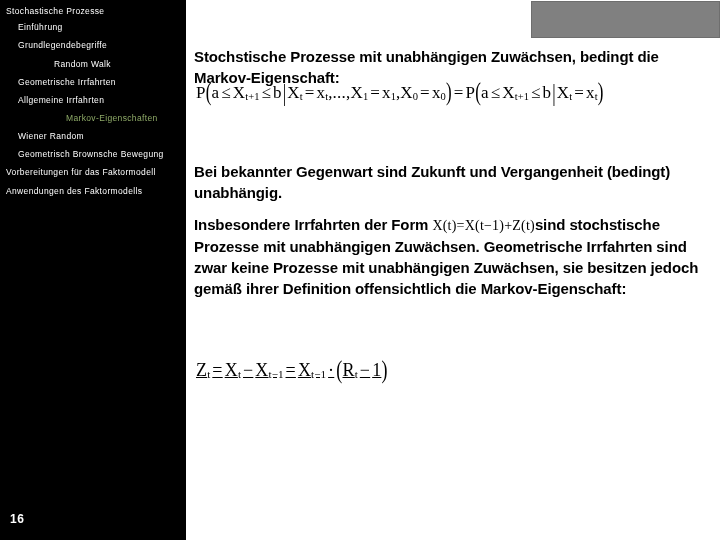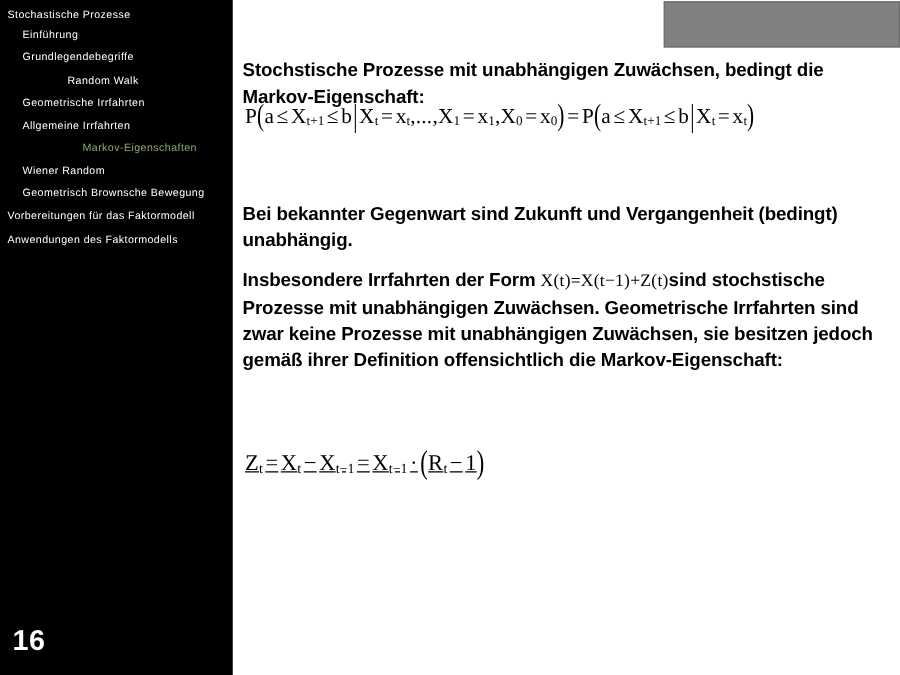--- a/index.html
+++ b/index.html
@@ -44,21 +44,21 @@
   }
   .nav-level-0 { left: 6px; }
   .nav-level-1 { left: 18px; }
   .nav-item.active { color: #8fab68; padding-left: 48px; }
 
   #page-number {
     position: absolute;
     left: 10px;
     bottom: 14px;
     color: #ffffff;
-    font-size: 23px;
+    font-size: 12px;
     font-weight: bold;
     letter-spacing: 0.5px;
   }
 
   
   #header-block {
     position: absolute;
     left: 531px;
     top: 1px;
     width: 189px;

